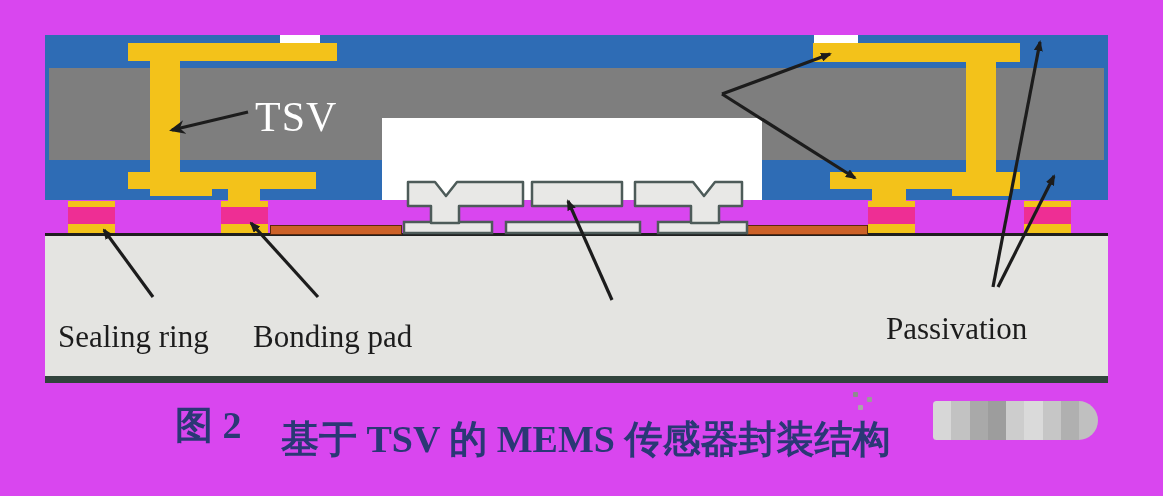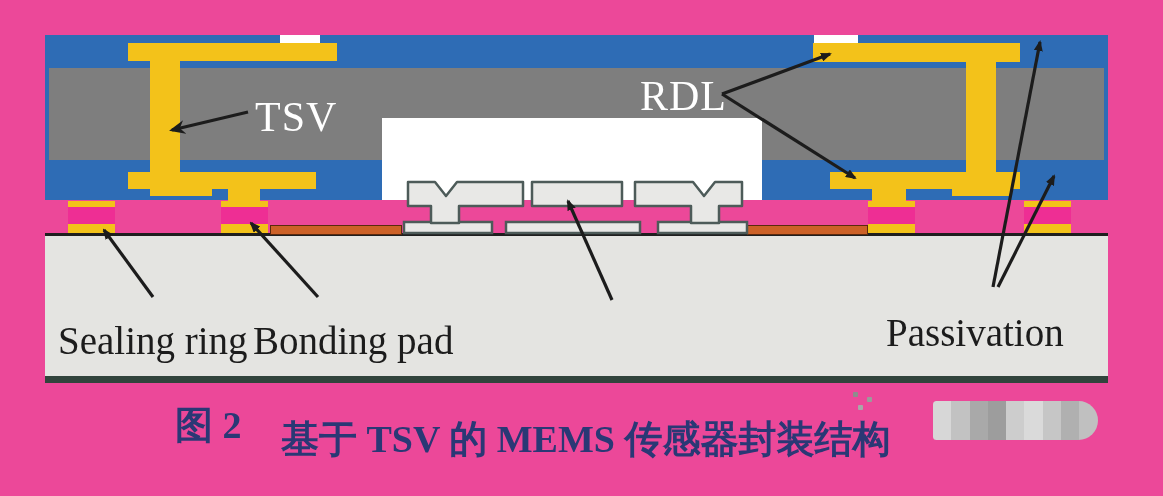--- a/index.html
+++ b/index.html
@@ -1,36 +1,36 @@
 <!DOCTYPE html>
 <html><head>
 <meta charset="utf-8">
 <style>
   html,body{margin:0;padding:0;background:#ffffff;}
   .fig-canvas{
-    position:relative;width:1163px;height:496px;background:#ec4899;overflow:hidden;
+    position:relative;width:1163px;height:496px;background:#d946ef;overflow:hidden;
     font-family:"Liberation Serif","DejaVu Serif",serif;
   }
   .abs{position:absolute;}
   
   .blue{background:#2e6cb5;}
   .gray{background:#7e7e7e;}
   .yellow{background:#f3c21a;}
   .pink{background:#ee2e94;}
   .orange{background:#cc6127;border:1px solid #5a2a0e;box-sizing:border-box;}
   .white{background:#ffffff;}
   .substrate{
     background:#e4e4e1;
     border-top:3px solid #1f1f1f;
     border-bottom:7px solid #31443c;
     box-sizing:border-box;
   }
   
   .lbl-white{color:#ffffff;font-size:42px;line-height:1;letter-spacing:1px;white-space:nowrap;}
-  .lbl-dark{color:#1c1c1c;font-size:39px;line-height:1;white-space:nowrap;}
+  .lbl-dark{color:#1c1c1c;font-size:31px;line-height:1;white-space:nowrap;}
   .caption{color:#2a3875;font-size:38px;line-height:1;white-space:nowrap;font-weight:bold;}
   
   svg.overlay{position:absolute;left:0;top:0;width:1163px;height:496px;pointer-events:none;}
   
   .mosaic{display:flex;overflow:hidden;border-radius:4px 22px 22px 4px;}
   .mosaic span{flex:0 0 auto;width:18.3px;height:100%;}
   .speck{width:5px;height:5px;background:#8d8d8d;border-radius:1px;
          box-shadow:14px 5px 0 #9b9b9b,5px 13px 0 #a8a8a8;}
 </style>
 </head>
@@ -108,21 +108,20 @@
       <line x1="722" y1="94" x2="855" y2="178" marker-end="url(#ah)"></line>
       <line x1="993" y1="287" x2="1040" y2="42" marker-end="url(#ah)"></line>
       <line x1="998" y1="287" x2="1054" y2="176" marker-end="url(#ah)"></line>
       <line x1="153" y1="297" x2="104" y2="230" marker-end="url(#ah)"></line>
       <line x1="318" y1="297" x2="251" y2="223" marker-end="url(#ah)"></line>
       <line x1="612" y1="300" x2="568" y2="201" marker-end="url(#ah)"></line>
     </g>
   </svg>
 
   <div class="abs lbl-white" style="left:255px;top:96px;">TSV</div>
-  <div class="abs lbl-white" style="left:640px;top:75px;">RDL</div>
 
   <div class="abs lbl-dark" style="left:58px;top:321px;">Sealing ring</div>
   <div class="abs lbl-dark" style="left:253px;top:321px;">Bonding pad</div>
   <div class="abs lbl-dark" style="left:886px;top:313px;">Passivation</div>
 
   <div class="abs caption" style="left:164px;top:406px;margin-left:11px;">图 2</div>
   <div class="abs caption" style="left:281px;top:420px;">基于 TSV 的 MEMS 传感器封装结构</div>
 
   <div class="abs speck" style="left:853px;top:392px;"></div>
   <div class="abs mosaic" style="left:933px;top:401px;width:165px;height:39px;">

